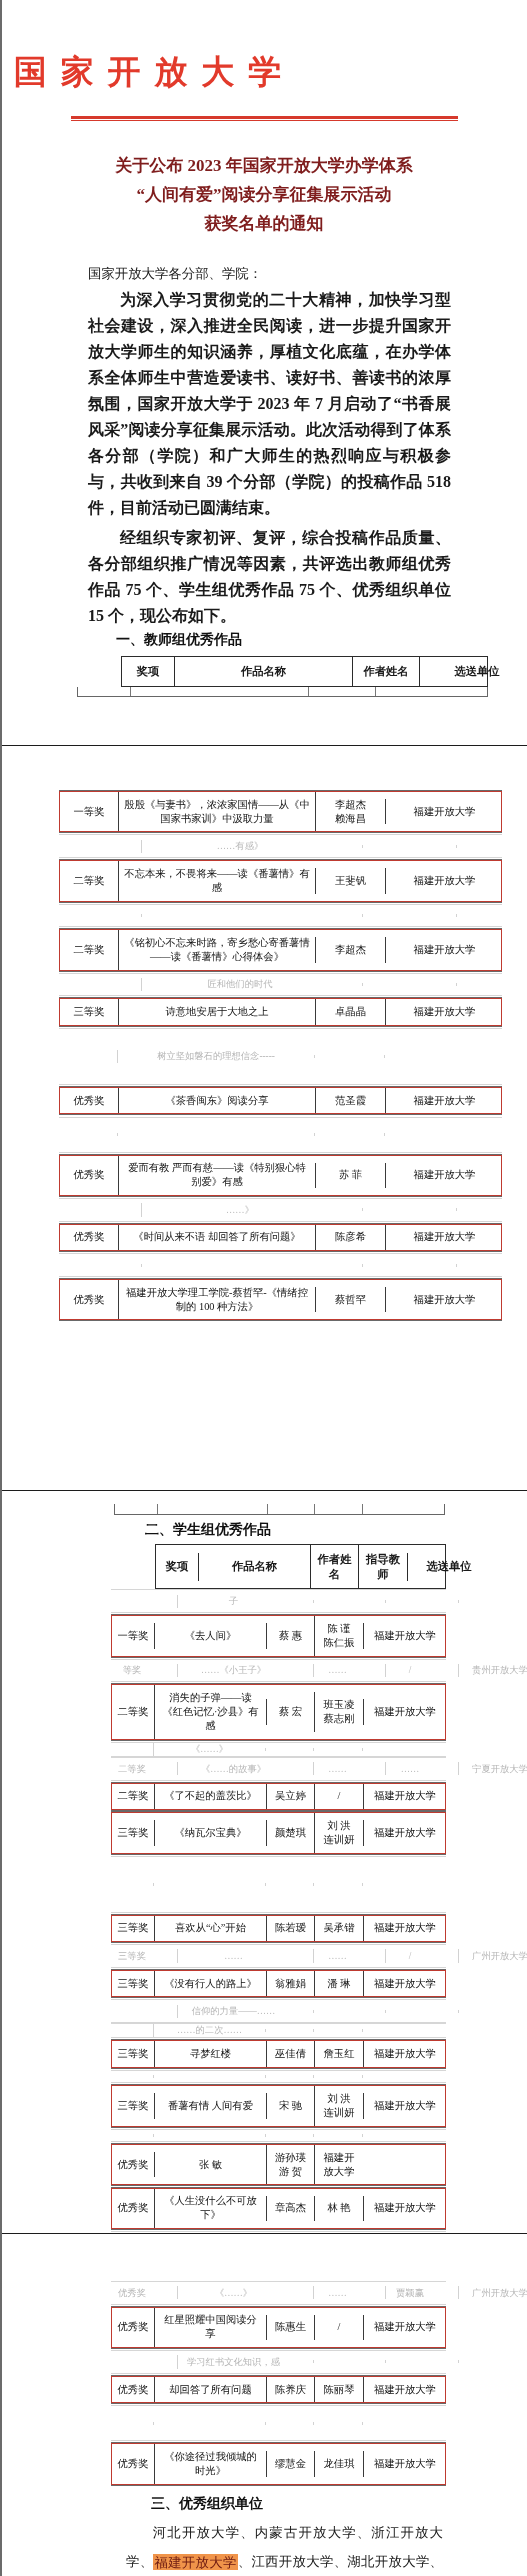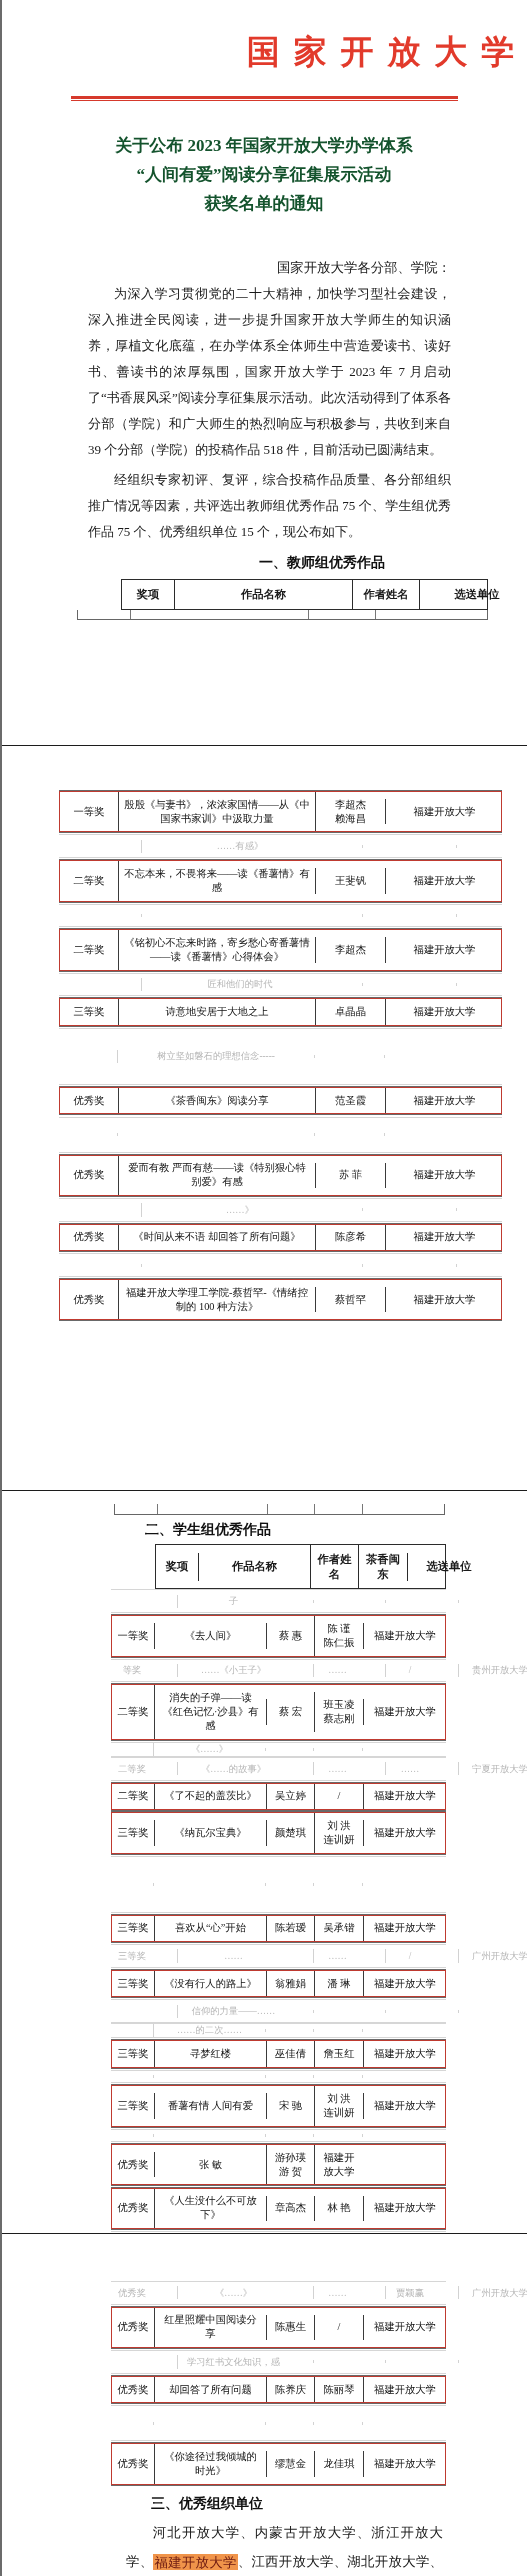--- a/index.html
+++ b/index.html
@@ -16,34 +16,34 @@
   .doc::after{content:"";position:absolute;right:0;top:0;bottom:0;width:1.5px;background:#7a7a7a;z-index:5;}
   .page{position:relative;box-sizing:border-box;overflow:hidden;background:#fff;}
   .page + .page{border-top:1.5px solid #1c1c1c;}
   .p1{height:745px;}
   .p2{height:745px;}
   .p3{height:743px;}
   .p4{height:398px;}
 
   
   .brand{
-    margin-top:30px;text-align:right;
+    margin-top:50px;text-align:left;
     font-size:33px;font-weight:bold;color:#e23a2b;
     letter-spacing:.42em;padding-left:.42em;
     font-family:"DejaVu Serif","Liberation Serif",serif;
   }
   .redline{
     width:387px;margin:20.6px auto 0 auto;
     border-top:3.1px solid #d6392c;border-bottom:1px solid #d6392c;height:1.5px;
   }
-  .title{margin-top:30px;text-align:center;font-weight:bold;font-size:17px;line-height:29px;color:#14532d;}
-  .salutation{margin:41px 77px 0 88px;font-size:13.4px;text-align:right;}
-  .bodypara{margin:4.1px 77px 0 88px;font-size:13px;line-height:26px;text-align:justify;text-indent:2em;}
+  .title{margin-top:30px;text-align:center;font-weight:bold;font-size:17px;line-height:29px;color:#7f1d1d;}
+  .salutation{margin:27px 77px 0 88px;font-size:13.4px;}
+  .bodypara{margin:4.1px 77px 0 88px;font-size:16px;line-height:26px;text-align:justify;text-indent:2em;font-weight:bold;}
   .sec-heading{font-size:14px;font-weight:bold;color:#111;}
-  .h1x{margin:9px 0 0 116px;text-align:center;}
+  .h1x{margin:2px 0 0 116px;}
   .h2x{margin:6.2px 0 0 145px;}
   .h3x{margin:10.3px 0 0 151px;}
 
   
   .table{display:block;}
   .t-teacher-head{margin:7.2px 0 0 77px;width:411px;}
   .t-teacher-head .tr{grid-template-columns:52px 178px 67px 115px;}
   .t-teacher{margin:45px 0 0 59px;width:443px;}
   .t-teacher .tr{grid-template-columns:58px 197px 70px 118px;}
   .t-student{margin:5.2px 0 0 111px;width:335px;}
@@ -223,21 +223,21 @@
           <div class="td"></div>
           <div class="td"></div>
         </div>
       </div>
     <div class="sec-heading h2x">二、学生组优秀作品</div>
     <div class="table t-student">
         <div class="tr header">
           <div class="td">奖项</div>
           <div class="td">作品名称</div>
           <div class="td">作者姓名</div>
-          <div class="td">茶香闽东</div>
+          <div class="td">指导教师</div>
           <div class="td">选送单位</div>
         </div>
         <div class="tr faint sz-m">
           <div class="td"></div>
           <div class="td">子</div>
           <div class="td"></div>
           <div class="td"></div>
           <div class="td"></div>
         </div>
         <div class="tr award">

